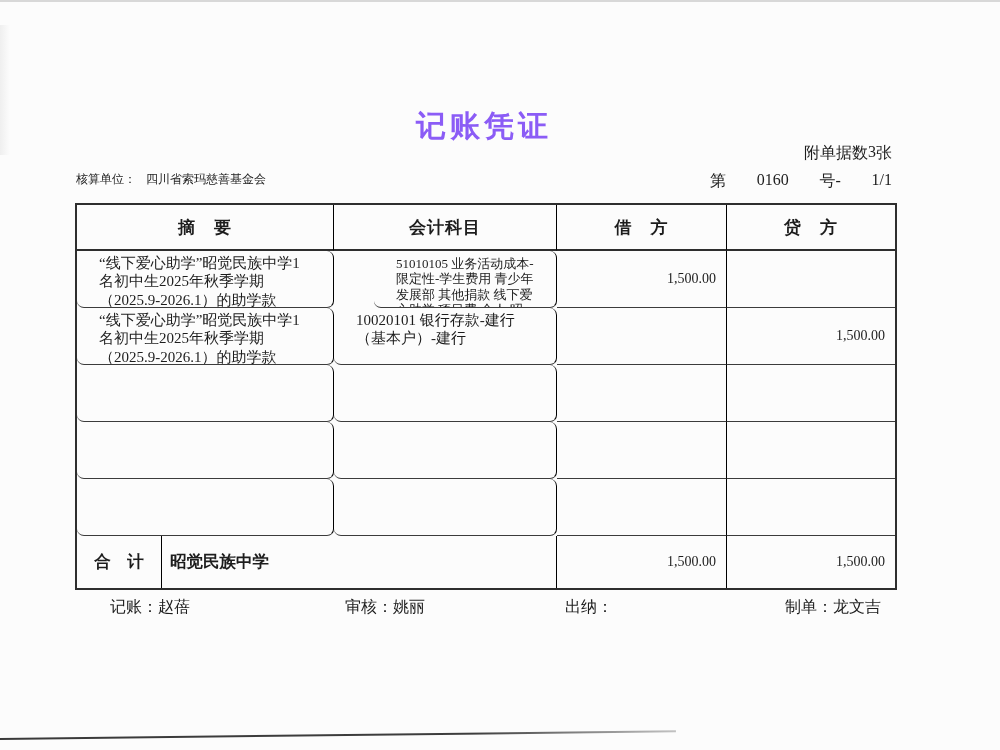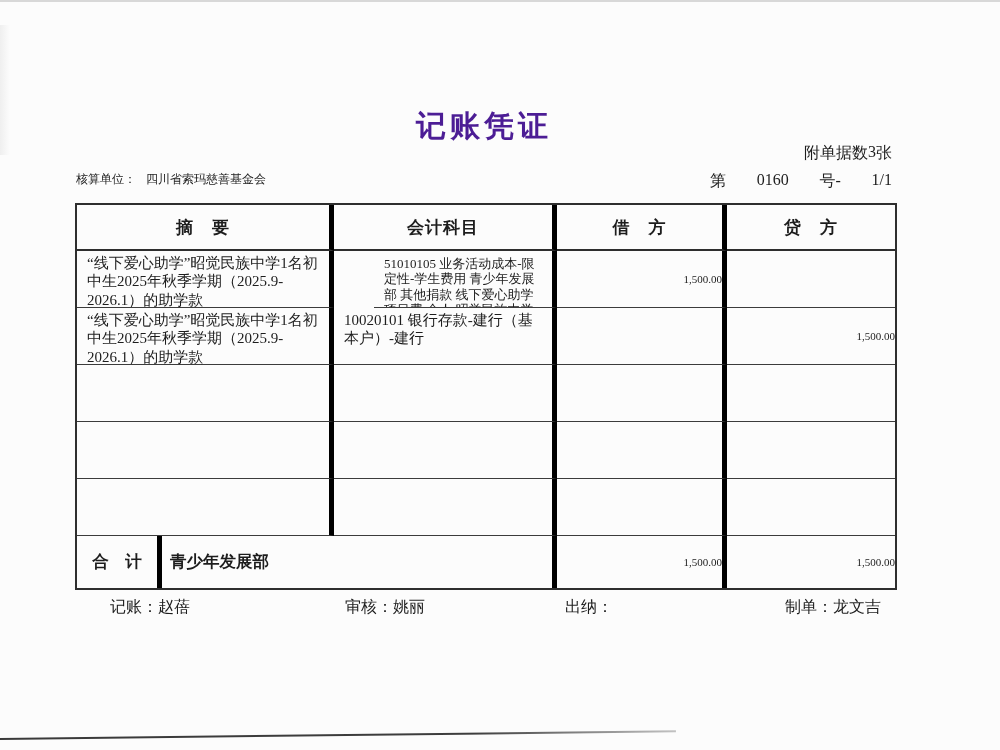--- a/index.html
+++ b/index.html
@@ -25,21 +25,21 @@
   }
   .scan-bottom-edge {
     position:absolute; left:0; top:738px; width:676px; height:2px;
     background:linear-gradient(to right, #3a3a3a 0%, #3d3d3d 70%, rgba(61,61,61,0.3) 100%);
     transform:rotate(-0.65deg); transform-origin:left center;
   }
 
   .title {
     position:absolute; left:75px; top:106px; width:818px;
     text-align:center; font-size:30px; font-weight:700; letter-spacing:4px;
-    color:#4c1d95;
+    color:#8b5cf6;
   }
   .date-line {
     position:absolute; left:75px; top:146px; width:818px;
     text-align:center; font-size:16px; letter-spacing:1px;
   }
   .attach-line {
     position:absolute; left:710px; top:143px; width:182px;
     display:flex; justify-content:flex-end; font-size:16px;
   }
   .unit-line {
@@ -53,38 +53,38 @@
 
   .voucher-table {
     position:absolute; left:75px; top:203px;
     display:grid;
     grid-template-columns:85px 172px 223px 170px 168px;
     grid-template-rows:46px 57px 57px 57px 57px 57px 52px;
     border:2px solid #2e2e2e;
     background:transparent;
   }
   .cell {
-    border-right:5px solid #000000;
+    border-right:1px solid #000000;
     border-bottom:1px solid #3c3c3c;
     overflow:hidden;
   }
   .cell.last-col { border-right:none; }
   .cell.th {
     border-bottom-width:2px; border-bottom-color:#2e2e2e;
     display:flex; align-items:center; justify-content:center;
     font-size:17px; font-weight:700; letter-spacing:1px;
   }
   .span2 { grid-column:span 2; }
   .cell.text {
-    padding:3px 10px; font-size:15px; line-height:1.22;
+    padding:3px 22px; font-size:15px; line-height:1.22;border-radius:7px;
   }
   .cell.text.small { font-size:13px; line-height:1.18; padding-top:5px;margin-left:40px; }
   .cell.amount {
     display:flex; align-items:center; justify-content:flex-end;
-    padding-right:0; font-size:11px;
+    padding-right:10px; font-size:14px;
   }
   .cell.total-label {
     display:flex; align-items:center; justify-content:center;
     font-size:16.5px; font-weight:700; border-bottom:none;
   }
   .cell.total-words {
     display:flex; align-items:center;
     padding-left:8px; font-size:16.5px; font-weight:700; border-bottom:none;
   }
   .cell.total-amount { border-bottom:none; }
@@ -149,21 +149,21 @@
     <div class="cell text"></div>
     <div class="cell amount"></div>
     <div class="cell amount last-col"></div>
 
     <div class="cell text span2"></div>
     <div class="cell text"></div>
     <div class="cell amount"></div>
     <div class="cell amount last-col"></div>
 
     <div class="cell total-label">合　计</div>
-    <div class="cell total-words span2">青少年发展部</div>
+    <div class="cell total-words span2">昭觉民族中学</div>
     <div class="cell amount total-amount">1,500.00</div>
     <div class="cell amount total-amount last-col">1,500.00</div>
   </div>
 
   <div class="signatures">
     <span class="sig sig-bookkeeper"><span>记账：</span><span>赵蓓</span></span>
     <span class="sig sig-reviewer"><span>审核：</span><span>姚丽</span></span>
     <span class="sig sig-cashier"><span>出纳：</span><span></span></span>
     <span class="sig sig-preparer"><span>制单：</span><span>龙文吉</span></span>
   </div>

